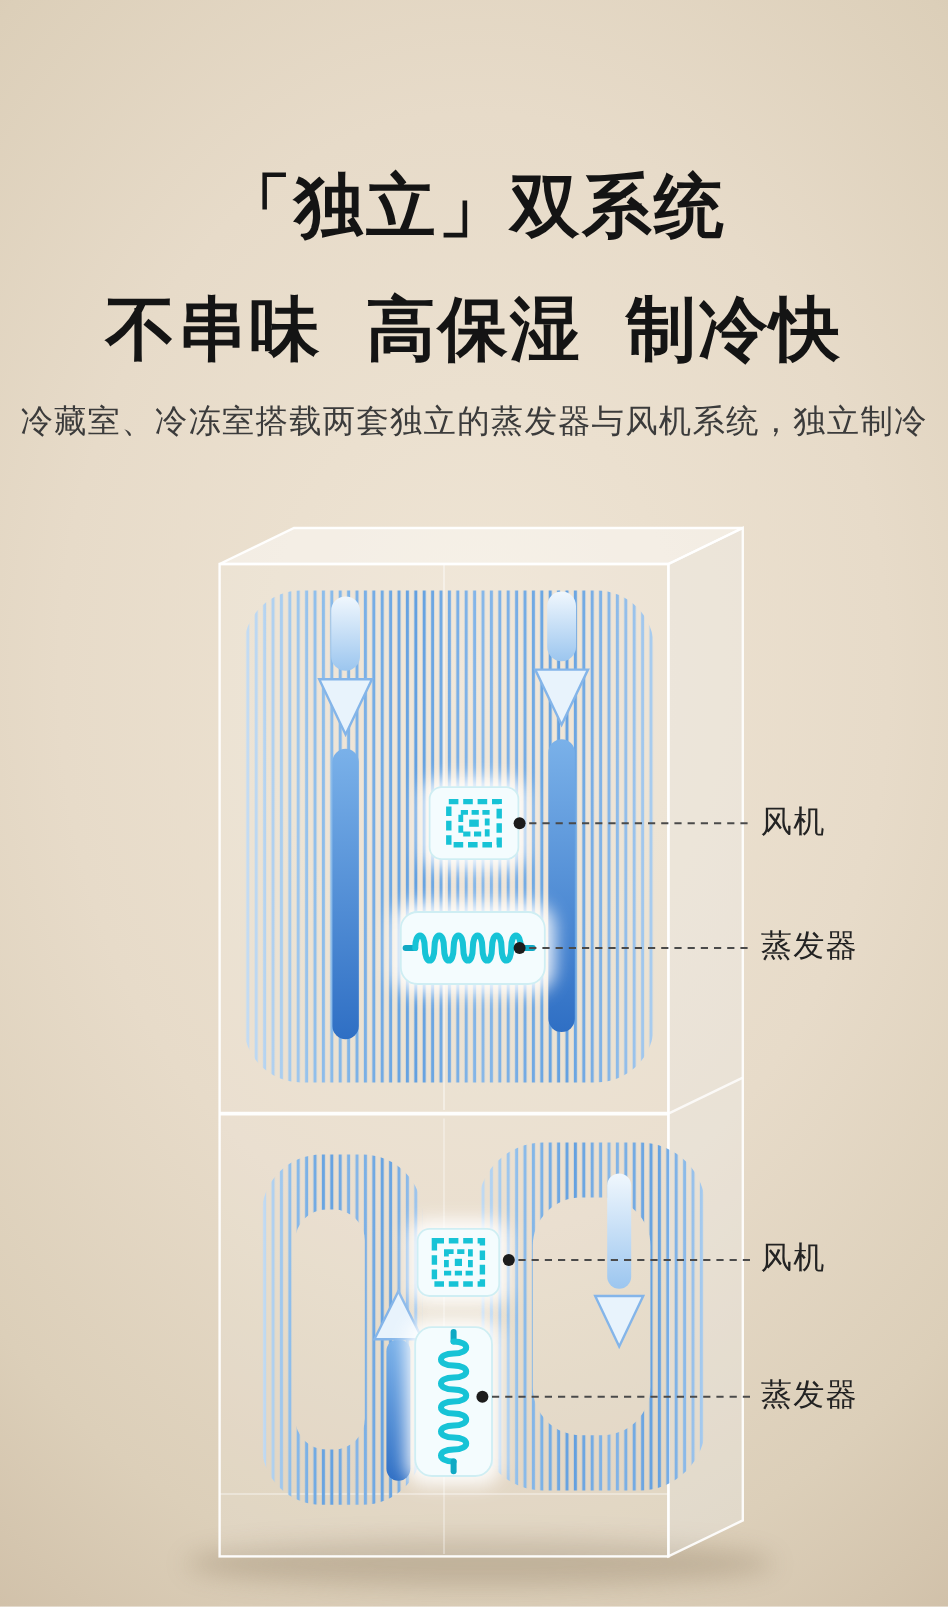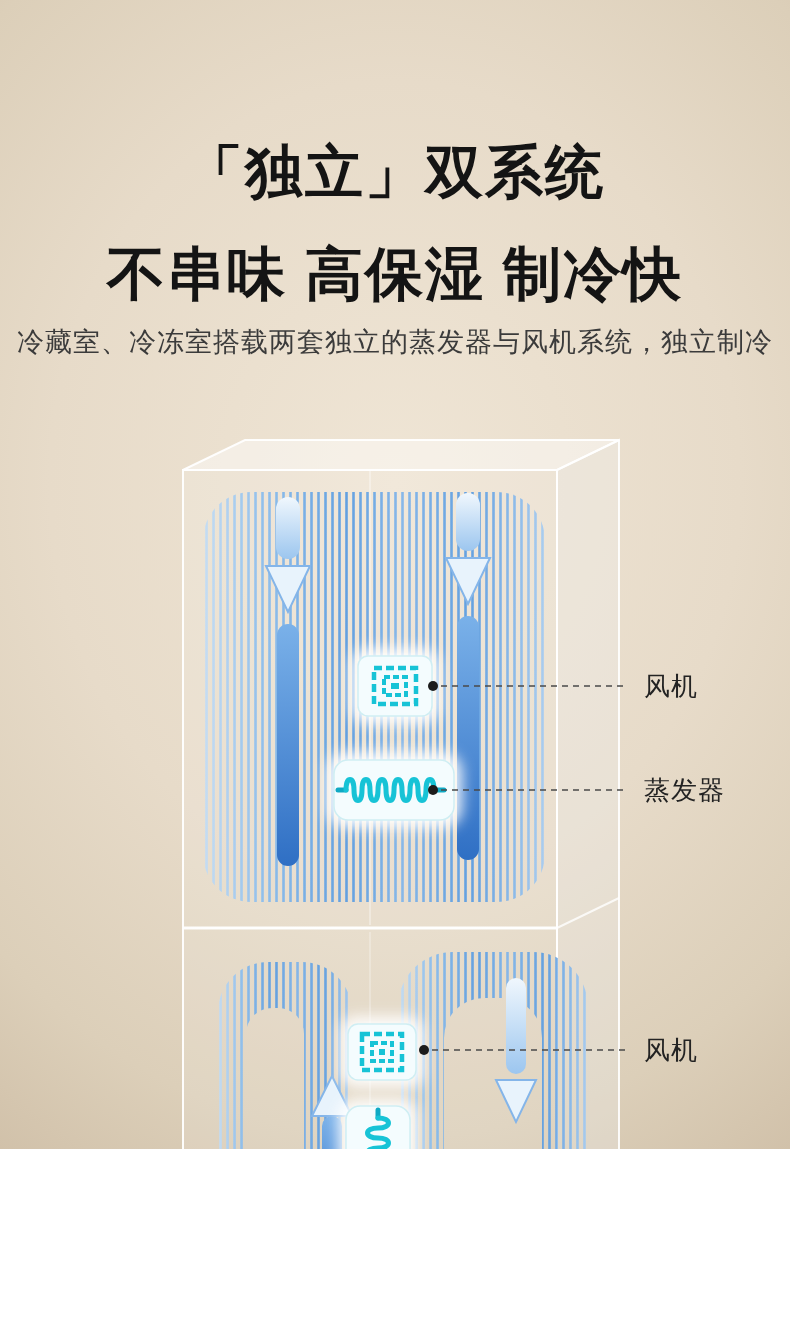--- a/index.html
+++ b/index.html
@@ -1,43 +1,43 @@
 <!DOCTYPE html>
 <html><head>
 <meta charset="utf-8">
 <style>
   html,body { margin:0; padding:0; }
   .page {
     position:relative;
-    width:790px; height:1149px;
+    width:790px; height:1339px;
     overflow:hidden;
-    font-family:Liberation Sans, sans-serif;
+    font-family:Liberation Mono, monospace;
     background: radial-gradient(115% 92% at 50% 42%,
       #efe5d5 0%, #e7dbc9 38%, #dccfb9 62%, #cdbca4 82%, #bdab92 100%);
   }
   .title-line {
     position:absolute; left:0; width:100%;
     text-align:center;
     font-size:58px; font-weight:900;
     color:#141414; letter-spacing:2px;
     white-space:pre;
   }
   .title-1 { top:134px; }
   .title-2 { top:236px; }
   .description {
-    position:absolute; left:0; top:320px; width:100%;
+    position:absolute; left:0; top:332px; width:100%;
     text-align:center;
     font-size:27px; line-height:45px;
     color:#3b3b3b; letter-spacing:1px;
   }
   .scene { position:absolute; left:0; top:0; }
   .callout-label {
     position:absolute; left:634px;
     font-size:26px; line-height:34px;
-    color:#232323; letter-spacing:1px; font-weight:500;margin-left:10px;
+    color:#232323; letter-spacing:1px; font-weight:500;
   }
   .cl-top-fan   { top:669px; }
   .cl-top-evap  { top:773px; }
   .cl-bot-fan   { top:1033px; }
   .cl-bot-evap  { top:1147px; }
 </style>
 </head>
 <body>
 
 <div class="page">

